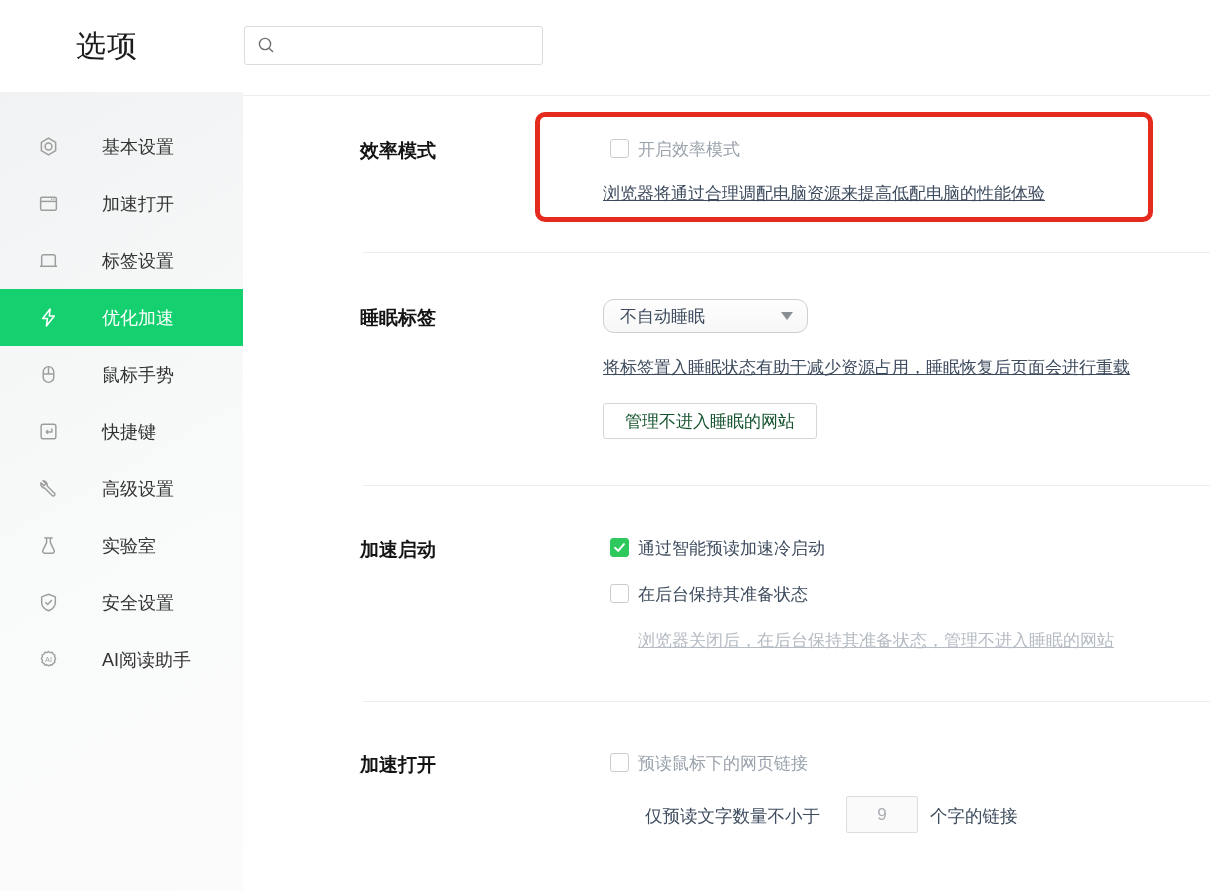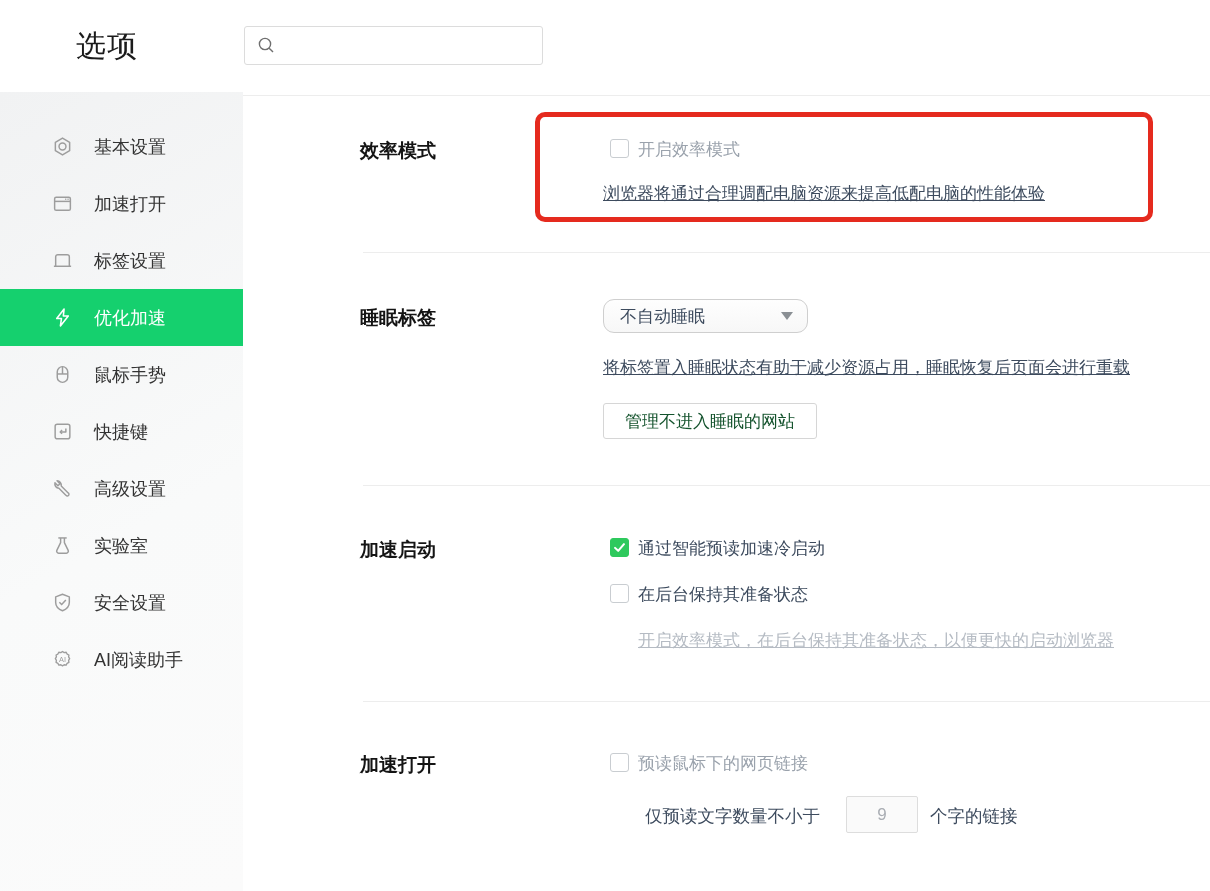--- a/index.html
+++ b/index.html
@@ -17,21 +17,21 @@
     display:flex; align-items:center; padding-left:12px; }
   .search-box svg { display:block; }
   .search-input { border:none; outline:none; flex:1; height:100%; font-size:15px;
     background:transparent; padding-left:8px; color:#333; }
 
   
   .sidebar { position:absolute; left:0; top:92px; width:243px; height:799px;
     background:linear-gradient(150deg,#f1f2f3 0%,#f9fafa 55%,#fbfbfb 100%); }
   .nav { position:absolute; left:0; top:26px; width:243px; }
   .nav-item { position:relative; height:57px; display:flex; align-items:center;
-    padding-left:52px; cursor:pointer; }
+    padding-left:38px; cursor:pointer;gap:22px; }
   .nav-item .nav-icon { width:22px; height:22px; display:flex; align-items:center;
     flex:0 0 22px; }
   .nav-item .nav-label { margin-left:20px; font-size:18px; color:#333; }
   .nav-item.active { background:#15d06e; }
   .nav-item.active .nav-label { color:#fff; }
   .divider { position:absolute; left:363px; right:0; height:1px; background:#ededed; }
   .sec-label { position:absolute; left:360px; font-size:19px; font-weight:700; color:#141414; }
 
   .checkbox { position:absolute; width:19px; height:19px; border:1px solid #c9cdd1;
     border-radius:3px; background:#fff; cursor:pointer; display:flex;
@@ -209,21 +209,21 @@
 
   <div class="sec-label" style="top:537px;">加速启动</div>
   <div class="checkbox checked" style="left:610px; top:538px;">
     <svg width="13" height="13" viewBox="0 0 14 14" fill="none" stroke="#fff" stroke-width="2.2">
       <path d="M2.2 7.4 L5.6 10.6 L11.8 3.4" stroke-linecap="round" stroke-linejoin="round"></path>
     </svg>
   </div>
   <div class="cb-label txt-dark" style="left:638px; top:537px;">通过智能预读加速冷启动</div>
   <div class="checkbox" style="left:610px; top:584px;"></div>
   <div class="cb-label txt-dark" style="left:638px; top:583px;">在后台保持其准备状态</div>
-  <div class="desc txt-hint" style="left:638px; top:629px; color:#b5bbc3;">开启效率模式，在后台保持其准备状态，以便更快的启动浏览器</div>
+  <div class="desc txt-hint" style="left:638px; top:629px; color:#b5bbc3;">浏览器关闭后，在后台保持其准备状态，管理不进入睡眠的网站</div>
 
   <div class="divider" style="top:701px;"></div>
 
   <div class="sec-label" style="top:752px;">加速打开</div>
   <div class="checkbox" style="left:610px; top:753px;"></div>
   <div class="cb-label txt-grey" style="left:638px; top:752px;">预读鼠标下的网页链接</div>
   <div class="sub-text" style="left:645px; top:804px;">仅预读文字数量不小于</div>
   <div class="num-input">9</div>
   <div class="sub-text" style="left:930px; top:804px;">个字的链接</div>
 

